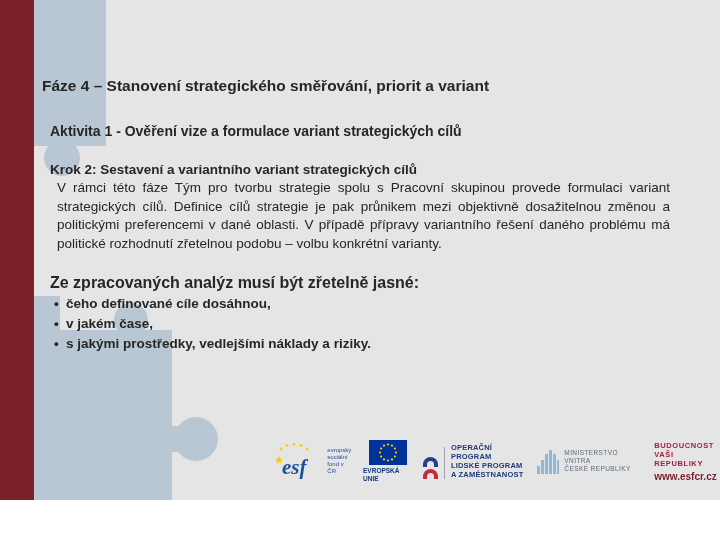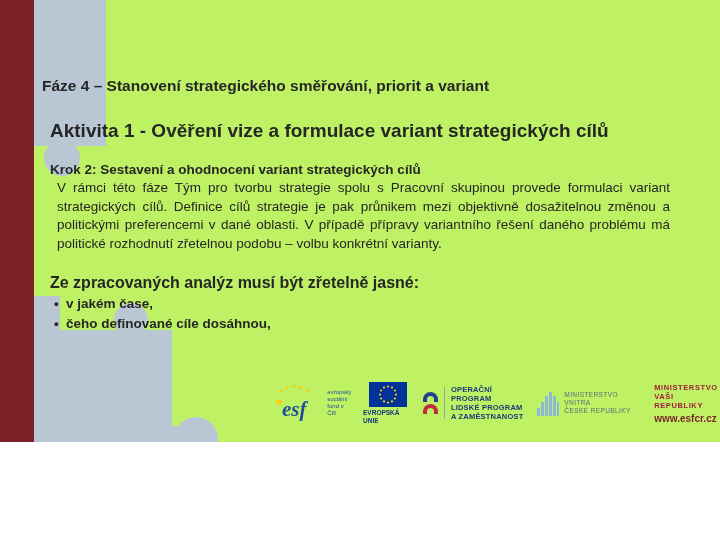--- a/index.html
+++ b/index.html
@@ -2,22 +2,22 @@
 <html><head>
 <meta charset="utf-8">
 <style>
   * { box-sizing: border-box; margin: 0; padding: 0; }
   html, body { width: 720px; height: 540px; }
   body { font-family: "Liberation Sans", sans-serif; background: #ffffff; }
 
   .slide {
     position: relative;
     width: 720px;
-    height: 442px;
-    background: #bef264;
+    height: 500px;
+    background: #e5e5e5;
     overflow: hidden;
   }
 
   
   .puzzle-top   { position: absolute; left: 0; top: 0;    z-index: 1; }
   .puzzle-bottom{ position: absolute; left: 0; top: 288px; z-index: 1; }
 
   
   .accent-bar {
     position: absolute; left: 0; top: 0;
@@ -26,21 +26,21 @@
     z-index: 2;
   }
 
   
   .content {
     position: absolute; left: 42px; top: 76px; right: 50px;
     z-index: 3;
     color: #262626;
   }
   .content h1 { font-size: 15.5px; font-weight: bold; line-height: 19px; }
-  .content h2 { font-size: 19px; font-weight: bold; margin: 28px 0 0 8px; line-height: 16px; }
+  .content h2 { font-size: 14px; font-weight: bold; margin: 28px 0 0 8px; line-height: 16px; }
   .content h3 { font-size: 13.5px; font-weight: bold; margin: 23px 0 0 8px; line-height: 16px; }
   .body-text {
     font-size: 13.5px; line-height: 18.5px;
     margin: 1px 0 0 15px;
     text-align: justify;
   }
   .emphasis {
     font-size: 16px; font-weight: bold;
     margin: 21px 0 0 8px; line-height: 17px;
   }
@@ -54,21 +54,21 @@
   
   .footer {
     position: absolute; left: 272px; bottom: 12px; height: 54px;
     display: flex; align-items: center; gap: 10px;
     z-index: 3;
   }
   .logo-esf { display: flex; align-items: center; gap: 15px; }
   .esf-caption { font-size: 6px; line-height: 7px; color: #1e4f9c; }
   .logo-eu { display: flex; flex-direction: column; align-items: center; }
   .eu-caption { font-size: 6.5px; line-height: 8px; color: #14387f; margin-top: 2px; font-weight: bold; }
-  .logo-oplzz { display: flex; align-items: center; gap: 6px; }
+  .logo-oplzz { display: flex; align-items: flex-end; gap: 6px; }
   .oplzz-figure { display: flex; flex-direction: column; align-items: center; }
   .arch { width: 15px; height: 10px; border: 4px solid #243f8f; border-bottom: none; border-radius: 9px 9px 0 0; }
   .arch.red { border-color: #c22c3e; margin-top: 2px; }
   .v-divider { width: 1px; height: 32px; background: #9aa3ad; }
   .oplzz-text { font-size: 7.5px; line-height: 9px; font-weight: bold; color: #1d3a7a; letter-spacing: .2px; }
   .logo-ministry { display: flex; align-items: center; gap: 5px; }
   .ministry-text { font-size: 6.5px; line-height: 8px; color: #5a6b7a; letter-spacing: .4px; }
   .support-block { margin-left: 4px; }
   .support-block .support-line { font-size: 7.5px; line-height: 9px; font-weight: bold; color: #a51d3c; letter-spacing: .6px; }
   .support-block .support-url { font-size: 10px; font-weight: bold; color: #7a1f2b; margin-top: 3px; }
@@ -95,26 +95,27 @@
       <rect x="166" y="138" width="22" height="26"></rect>
       <circle cx="196" cy="151" r="22"></circle>
     </g>
   </svg>
 
   <div class="accent-bar"></div>
 
   <main class="content">
     <h1>Fáze 4 – Stanovení strategického směřování, priorit a variant</h1>
     <h2>Aktivita 1 - Ověření vize a formulace variant strategických cílů</h2>
-    <h3>Krok 2: Sestavení a ohodnocení variant strategických cílů</h3>
+    <h3>Krok 2: Sestavení a variantního variant strategických cílů</h3>
     <p class="body-text">V rámci této fáze Tým pro tvorbu strategie spolu s Pracovní skupinou provede formulaci variant strategických cílů. Definice cílů strategie je pak průnikem mezi objektivně dosažitelnou změnou a politickými preferencemi v dané oblasti. V případě přípravy variantního řešení daného problému má politické rozhodnutí zřetelnou podobu – volbu konkrétní varianty.</p>
     <p class="emphasis">Ze zpracovaných analýz musí být zřetelně jasné:</p>
     <ul class="bullet-list">
+      <li><span class="bullet">•</span><span>čeho definované cíle dosáhnou,</span></li>
       <li><span class="bullet">•</span><span>v jakém čase,</span></li>
-      <li><span class="bullet">•</span><span>čeho definované cíle dosáhnou,</span></li>
+      <li><span class="bullet">•</span><span>s jakými prostředky, vedlejšími náklady a riziky.</span></li>
     </ul>
   </main>
 
   <footer class="footer">
 
     <div class="logo-esf">
       <svg width="42" height="42" aria-hidden="true">
         <g fill="#ffcc00">
           <circle cx="9" cy="9" r="1.4"></circle>
           <circle cx="15" cy="5.5" r="1.4"></circle>
@@ -177,19 +178,19 @@
           <rect x="20" y="12" width="3" height="14"></rect>
         </g>
       </svg>
       <div class="ministry-text">
         <div>MINISTERSTVO VNITRA</div>
         <div>ČESKÉ REPUBLIKY</div>
       </div>
     </div>
 
     <div class="support-block">
-      <div class="support-line">MINISTERSTVO</div>
+      <div class="support-line">BUDOUCNOST</div>
       <div class="support-line">VAŠI REPUBLIKY</div>
       <div class="support-url">www.esfcr.cz</div>
     </div>
 
   </footer>
 </div>
 
 </body></html>

